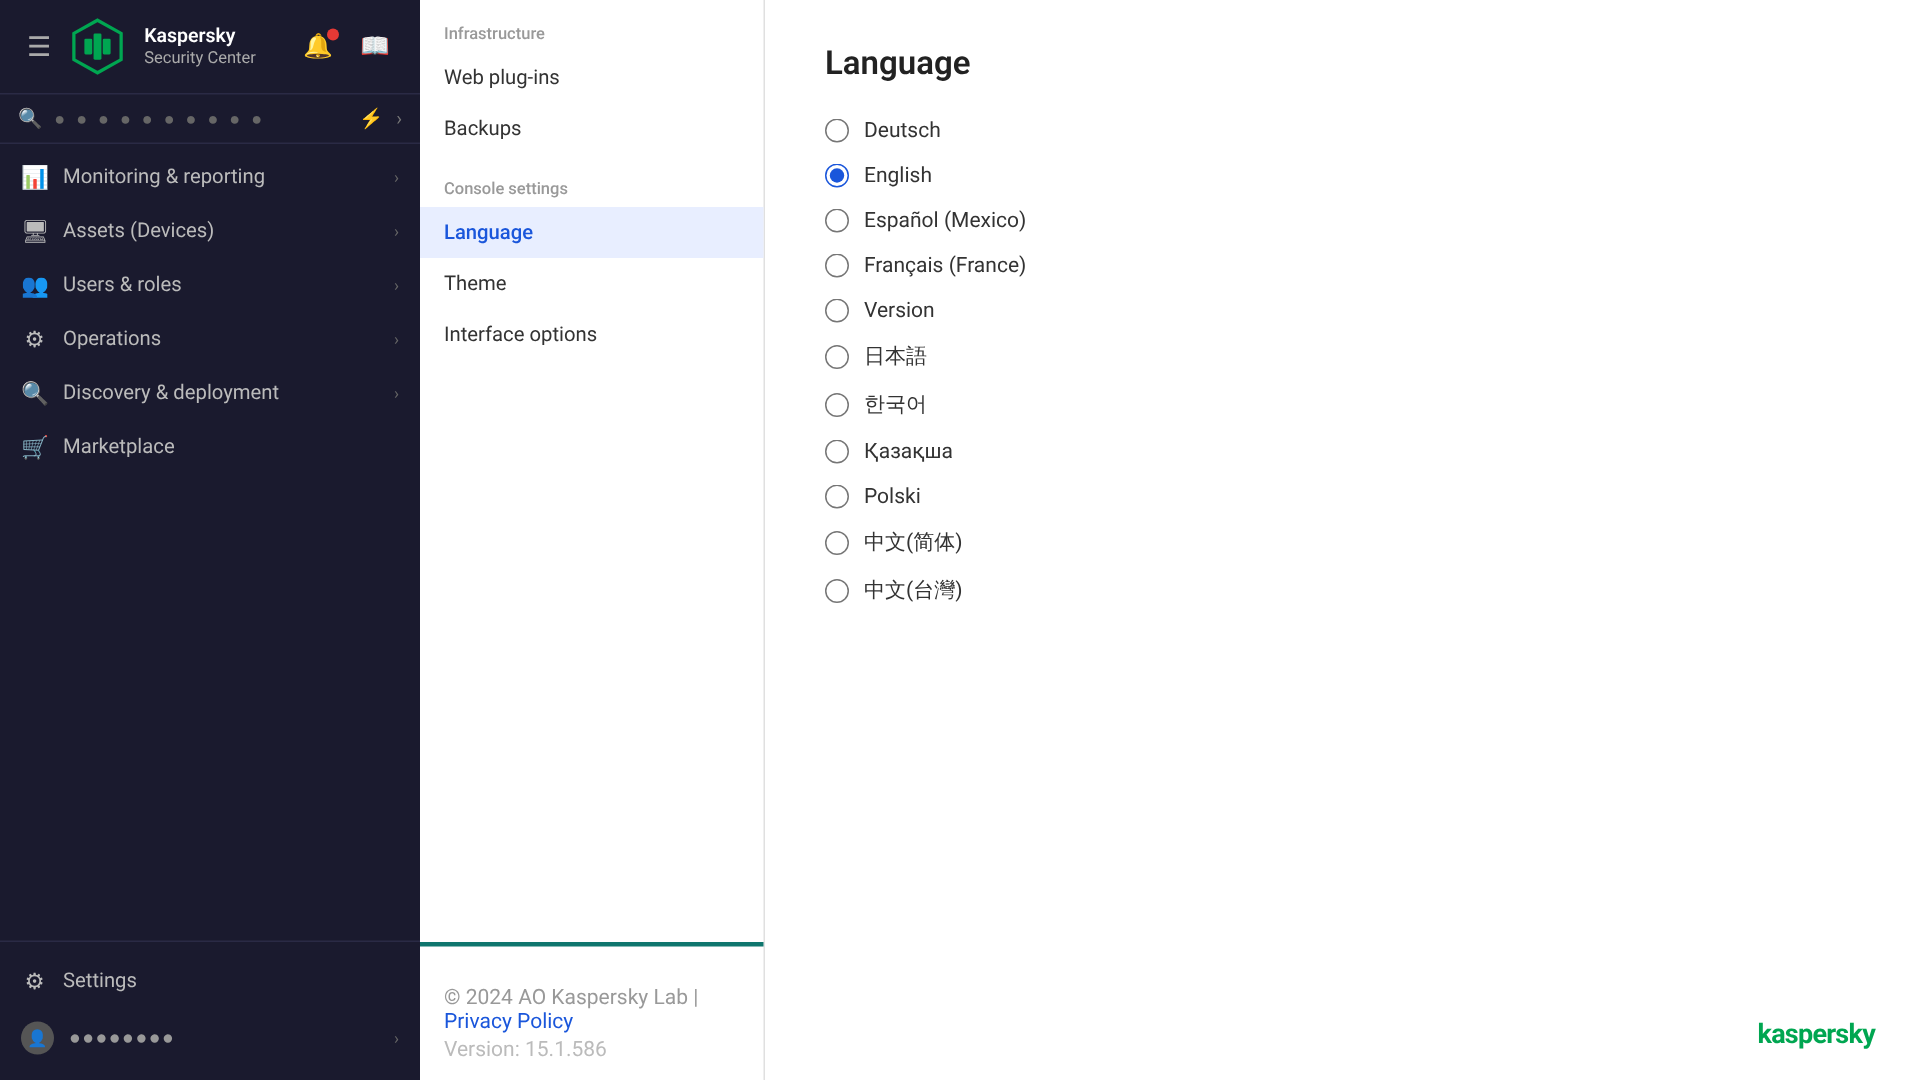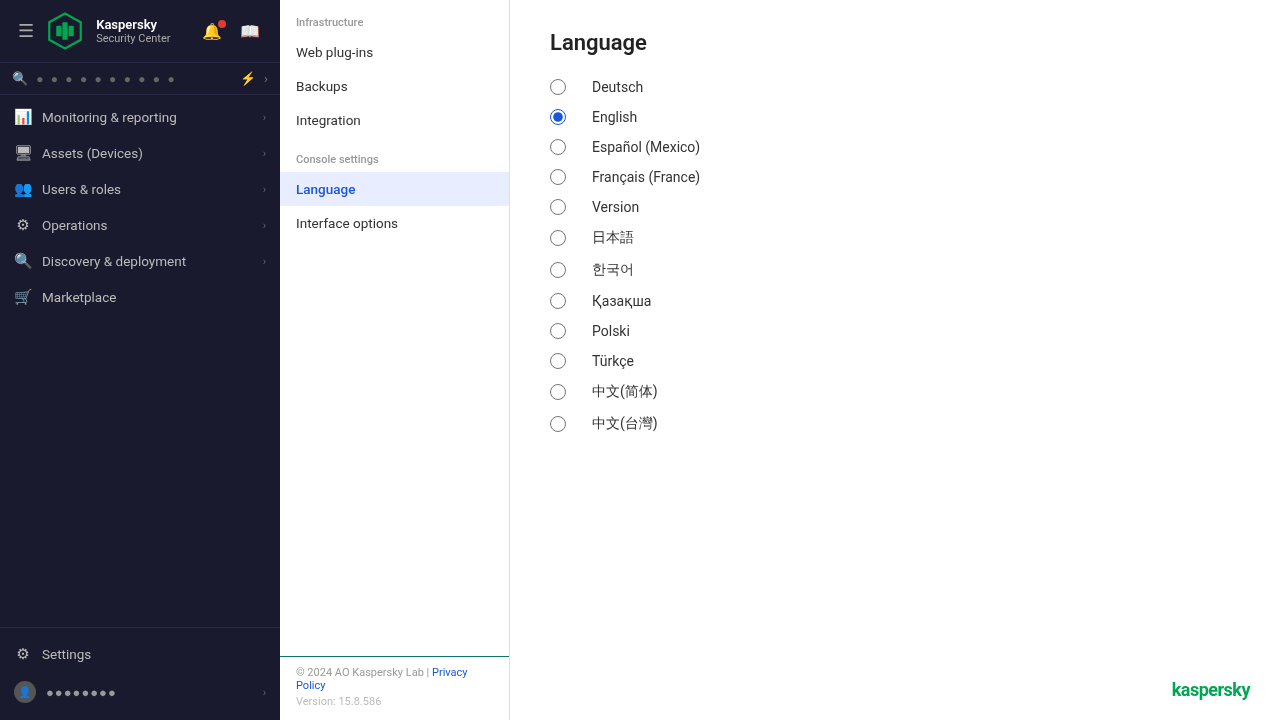--- a/index.html
+++ b/index.html
@@ -197,23 +197,23 @@
       cursor: pointer;
       border-radius: 0;
     }
     .middle-item.active {
       background: #e8eeff;
       color: #1a56db;
       font-weight: 500;
     }
     .middle-footer {
       margin-top: auto;
-      padding: 9px 16px 12px;
-      border-top: 1px solid #0f766e;
-      font-size: 11px;
+      padding: 26px 16px 12px;
+      border-top: 3px solid #0f766e;
+      font-size: 14px;
       color: #999;
     }
     .middle-footer a {
       color: #1a56db;
       text-decoration: none;
     }
     .middle-footer .version {
       margin-top: 3px;
       color: #bbb;
     }
@@ -234,21 +234,21 @@
     }
 
     .language-list {
       display: flex;
       flex-direction: column;
       gap: 14px;
     }
     .language-option {
       display: flex;
       align-items: center;
-      gap: 26px;
+      gap: 10px;
       cursor: pointer;
       font-size: 14px;
       color: #333;
     }
     .language-option input[type="radio"] {
       accent-color: #1a56db;
       width: 16px;
       height: 16px;
       cursor: pointer;
     }
@@ -348,33 +348,33 @@
     </div>
   </div>
 </div>
 
 <div class="middle-panel">
 
   <div class="middle-section-label">Infrastructure</div>
 
   <div class="middle-item">Web plug-ins</div>
   <div class="middle-item">Backups</div>
-  <div class="middle-item">Integration</div>
 
   <div class="middle-section-label">Console settings</div>
 
   <div class="middle-item active">Language</div>
+  <div class="middle-item">Theme</div>
   <div class="middle-item">Interface options</div>
 
   <div class="middle-footer">
     <div>
       <span>© 2024 AO Kaspersky Lab |</span>
       <a href="#">Privacy Policy</a>
     </div>
-    <div class="version">Version: 15.8.586</div>
+    <div class="version">Version: 15.1.586</div>
   </div>
 </div>
 
 <div class="main-content">
   <h1 class="page-title">Language</h1>
 
   <div class="language-list" id="language-list">
   <label class="language-option">
         <input type="radio" name="language" value="deutsch" style="">
         <span>Deutsch</span>
@@ -405,24 +405,20 @@
       </label>
       <label class="language-option">
         <input type="radio" name="language" value="kazakh" style="">
         <span>Қазақша</span>
       </label>
       <label class="language-option">
         <input type="radio" name="language" value="polski" style="">
         <span>Polski</span>
       </label>
       <label class="language-option">
-        <input type="radio" name="language" value="turkce" style="">
-        <span>Türkçe</span>
-      </label>
-      <label class="language-option">
         <input type="radio" name="language" value="chinese_simplified" style="">
         <span>中文(简体)</span>
       </label>
       <label class="language-option">
         <input type="radio" name="language" value="chinese_traditional" style="">
         <span>中文(台灣)</span>
       </label>
     </div>
 </div>
 

